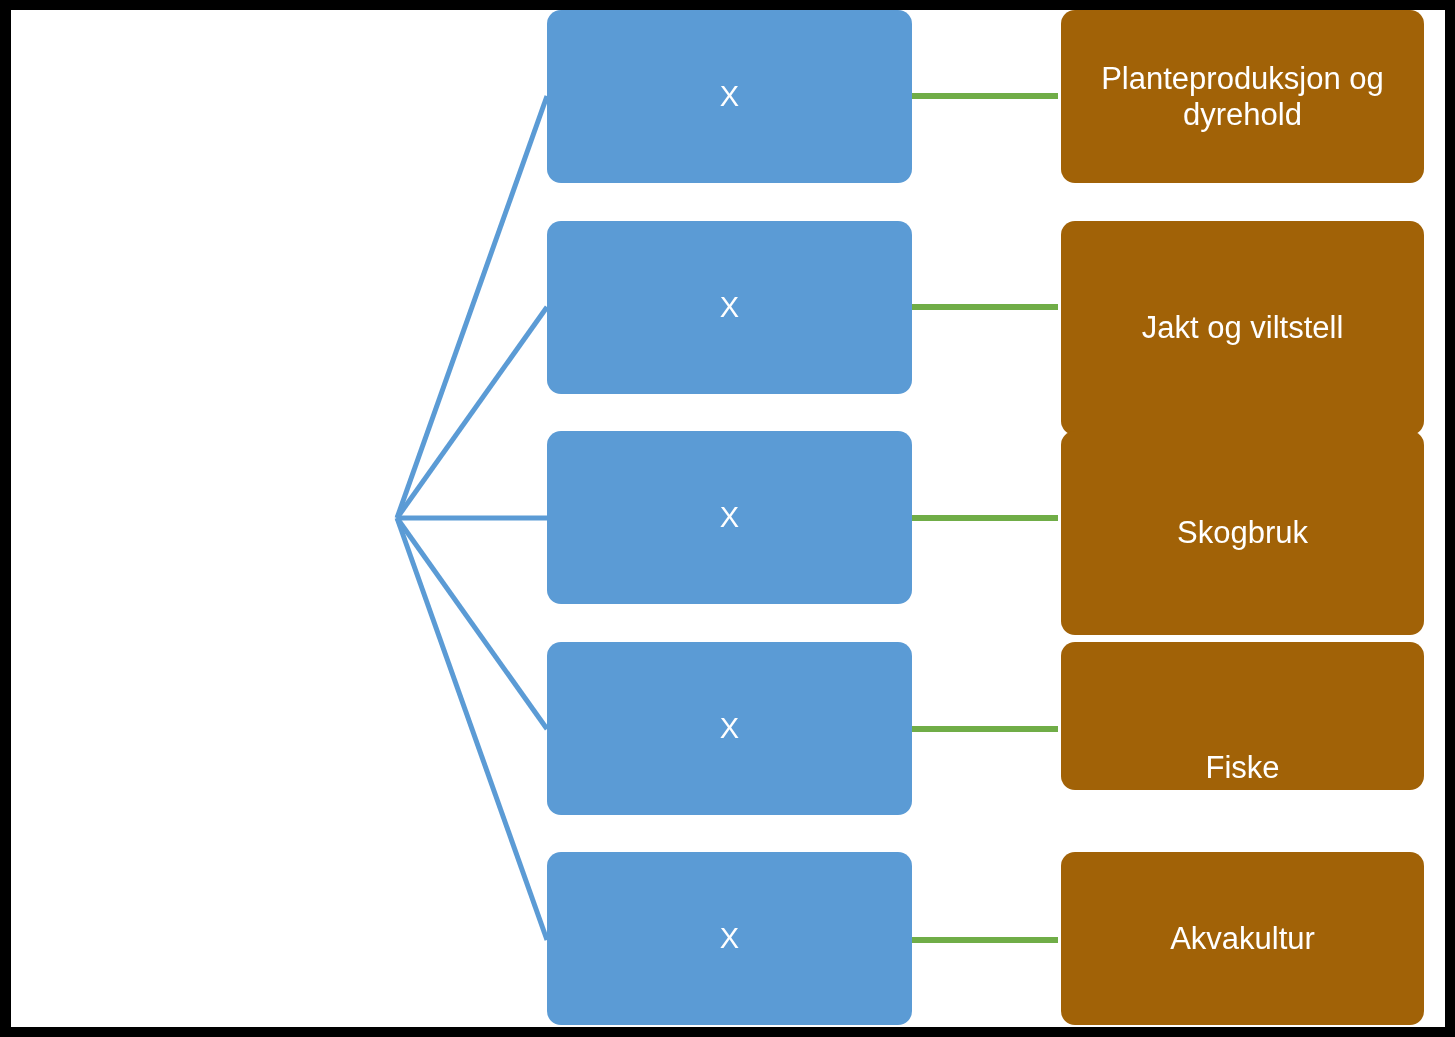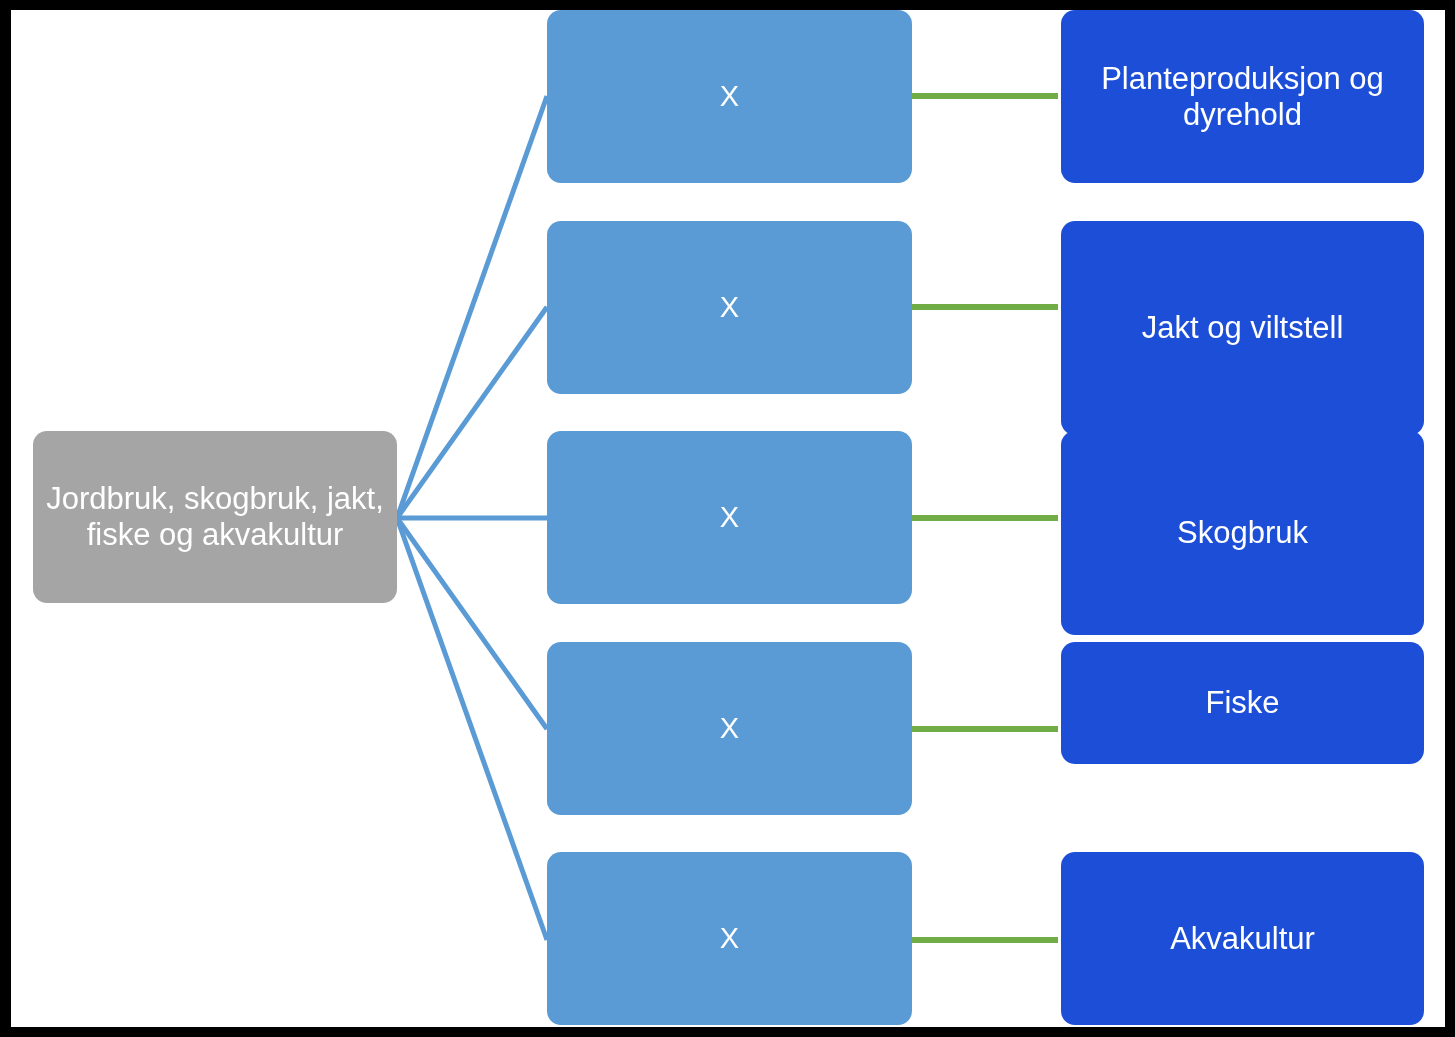--- a/index.html
+++ b/index.html
@@ -48,21 +48,21 @@
   .node-root {
     background: #a5a5a5;
     font-size: 31px;
     padding: 4px 12px;
   }
   .node-mid {
     background: #5b9bd5;
     font-size: 29px;
   }
   .node-leaf {
-    background: #1d4ed8;
+    background: #a16207;
     font-size: 31px;
     padding: 4px 16px;
   }
   .node-label {
     display: block;
     width: 100%;
   }
 </style>
 </head>
 <body>
@@ -82,23 +82,20 @@
 
       <g stroke="#70ad47" stroke-width="6" fill="none">
         <line x1="901" y1="86" x2="1047" y2="86"></line>
         <line x1="901" y1="297" x2="1047" y2="297"></line>
         <line x1="901" y1="508" x2="1047" y2="508"></line>
         <line x1="901" y1="719" x2="1047" y2="719"></line>
         <line x1="901" y1="930" x2="1047" y2="930"></line>
       </g>
     </svg>
 
-    <div class="node node-root" style="left:22px; top:421px; width:364px; height:172px;">
-      <span class="node-label">Jordbruk, skogbruk, jakt, fiske og akvakultur</span>
-    </div>
 
     <div class="node node-mid" style="left:536px; top:0px; width:365px; height:173px;">
       <span class="node-label">X</span>
     </div>
     <div class="node node-mid" style="left:536px; top:211px; width:365px; height:173px;">
       <span class="node-label">X</span>
     </div>
     <div class="node node-mid" style="left:536px; top:421px; width:365px; height:173px;">
       <span class="node-label">X</span>
     </div>
@@ -111,21 +108,21 @@
 
     <div class="node node-leaf" style="left:1050px; top:0px; width:363px; height:173px;">
       <span class="node-label">Planteproduksjon og dyrehold</span>
     </div>
     <div class="node node-leaf" style="left:1050px; top:211px; width:363px; height:214px;">
       <span class="node-label">Jakt og viltstell</span>
     </div>
     <div class="node node-leaf" style="left:1050px; top:421px; width:363px; height:204px;">
       <span class="node-label">Skogbruk</span>
     </div>
-    <div class="node node-leaf" style="left:1050px; top:632px; width:363px; height:122px;">
+    <div class="node node-leaf" style="left:1050px; top:632px; width:363px; height:148px;align-items:flex-end;">
       <span class="node-label">Fiske</span>
     </div>
     <div class="node node-leaf" style="left:1050px; top:842px; width:363px; height:173px;">
       <span class="node-label">Akvakultur</span>
     </div>
 
   </div>
 </div>
 
 </body></html>

